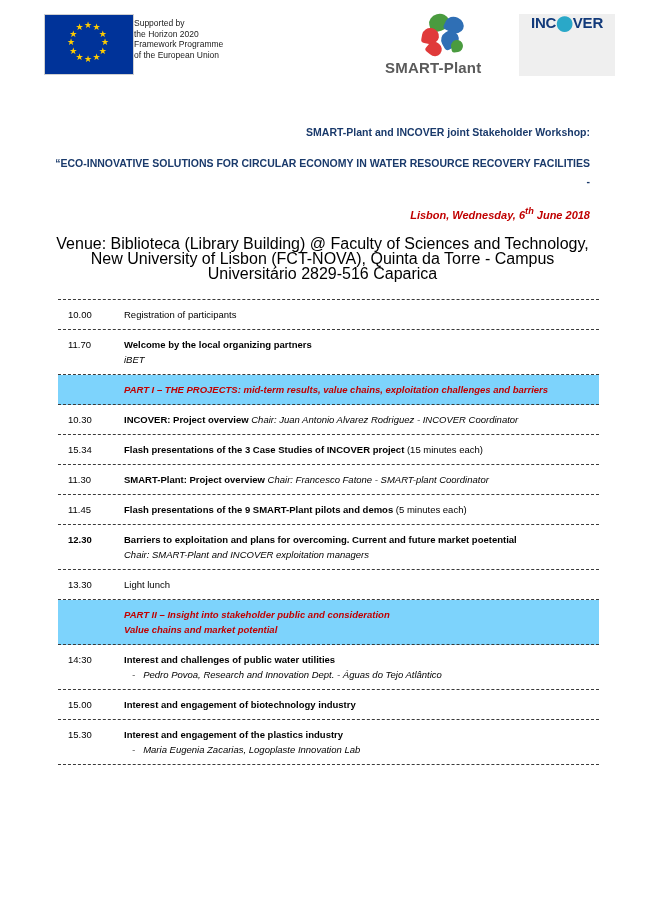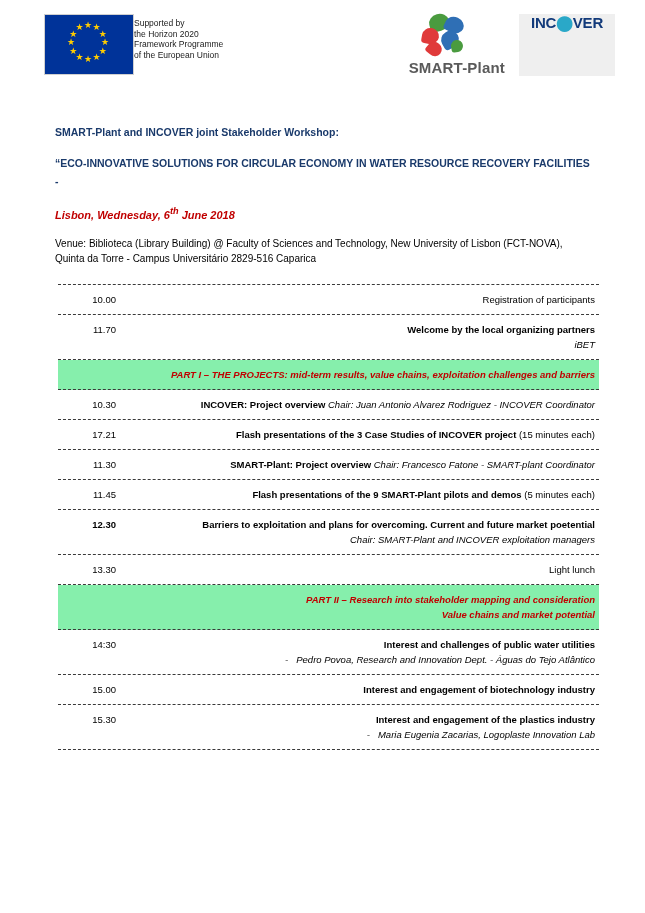--- a/index.html
+++ b/index.html
@@ -66,21 +66,21 @@
     position: relative;
     width: 64px;
     height: 44px;
     margin: 0 auto;
   }
   .sp-blob {
     position: absolute;
     border-radius: 50% 50% 50% 20%;
   }
   .sp-text {
-    text-align: right;
+    text-align: left;
     font-size: 15px;
     font-weight: bold;
     color: #5a5a5a;
     letter-spacing: .2px;
     margin-top: 1px;
   }
 
   .incover-logo {
     width: 96px;
     height: 62px;
@@ -97,21 +97,21 @@
     letter-spacing: -0.2px;
     position: relative;
   }
   .incover-text .drop {
     color: #2aa8c8;
   }
 
   
   .titles {
     padding: 22px 55px 0 55px;
-    text-align: left;
+    text-align: right;
   }
   .title-line1 {
     font-size: 10.5px;
     font-weight: bold;
     color: #1a3a6b;
     margin-bottom: 16px;
   }
   .title-line2 {
     font-size: 10.5px;
     font-weight: bold;
@@ -122,41 +122,40 @@
   .title-date {
     font-size: 11px;
     font-weight: bold;
     font-style: italic;
     color: #c00000;
     margin-bottom: 15px;
   }
 
   .venue {
     padding: 0 55px 0 55px;
-    font-size: 10px;
+    font-size: 16px;
     line-height: 15px;
-    text-align: left;
+    text-align: center;
     color: #000;
   }
 
   
   .agenda {
     margin: 18px 46px 0 58px;
-    text-align: right;
   }
   .row {
     display: flex;
     align-items: flex-start;
     padding: 7px 0 7px 0;
     border-bottom: 1px dashed #3a3a3a;
     min-height: 18px;
     box-sizing: border-box;
   }
   .row.first { border-top: 1px dashed #3a3a3a; }
-  .row.shaded { background: #86efac; padding-left: 27px; }
+  .row.shaded { background: #7dd3fc; }
   .time {
     width: 58px;
     flex: 0 0 58px;
     font-size: 9.5px;
     padding-left: 10px;
     box-sizing: border-box;
     line-height: 15px;
   }
   .time.bold { font-weight: bold; }
   .desc {
@@ -254,42 +253,42 @@
       </div>
       <div class="row shaded">
         <div class="time"></div>
         <div class="desc"><span class="part">PART I – THE PROJECTS: mid-term results, value chains, exploitation challenges and barriers</span></div>
       </div>
       <div class="row">
         <div class="time">10.30</div>
         <div class="desc"><span class="b ">INCOVER: Project overview</span><span class="i"> Chair: Juan Antonio Alvarez Rodriguez - INCOVER Coordinator</span></div>
       </div>
       <div class="row">
-        <div class="time">17.21</div>
+        <div class="time">15.34</div>
         <div class="desc"><span class="b ">Flash presentations of the 3 Case Studies of  INCOVER project</span><span> (15 minutes each)</span></div>
       </div>
       <div class="row">
         <div class="time">11.30</div>
         <div class="desc"><span class="b ">SMART-Plant: Project overview</span><span class="i"> Chair: Francesco Fatone - SMART-plant Coordinator</span></div>
       </div>
       <div class="row">
         <div class="time">11.45</div>
         <div class="desc"><span class="b ">Flash presentations of the 9 SMART-Plant pilots and demos</span><span> (5 minutes each)</span></div>
       </div>
       <div class="row">
         <div class="time bold">12.30</div>
         <div class="desc"><span class="b ">Barriers to exploitation and plans for overcoming. Current and future market poetential</span><br><span class="i">Chair: SMART-Plant and INCOVER  exploitation managers</span></div>
       </div>
       <div class="row">
         <div class="time">13.30</div>
         <div class="desc"><span class="">Light lunch</span></div>
       </div>
       <div class="row shaded">
         <div class="time"></div>
-        <div class="desc"><span class="part">PART II – Research into stakeholder mapping and consideration</span><br><span class="part">Value chains and market potential</span></div>
+        <div class="desc"><span class="part">PART II – Insight into stakeholder public and consideration</span><br><span class="part">Value chains and market potential</span></div>
       </div>
       <div class="row">
         <div class="time">14:30</div>
         <div class="desc"><span class="b ">Interest and challenges of public water utilities</span><span class="sub"><span class="dash">-</span>Pedro Povoa, Research and Innovation Dept. -  Águas do Tejo Atlântico</span></div>
       </div>
       <div class="row">
         <div class="time">15.00</div>
         <div class="desc"><span class="b ">Interest and engagement of biotechnology industry</span></div>
       </div>
       <div class="row">

